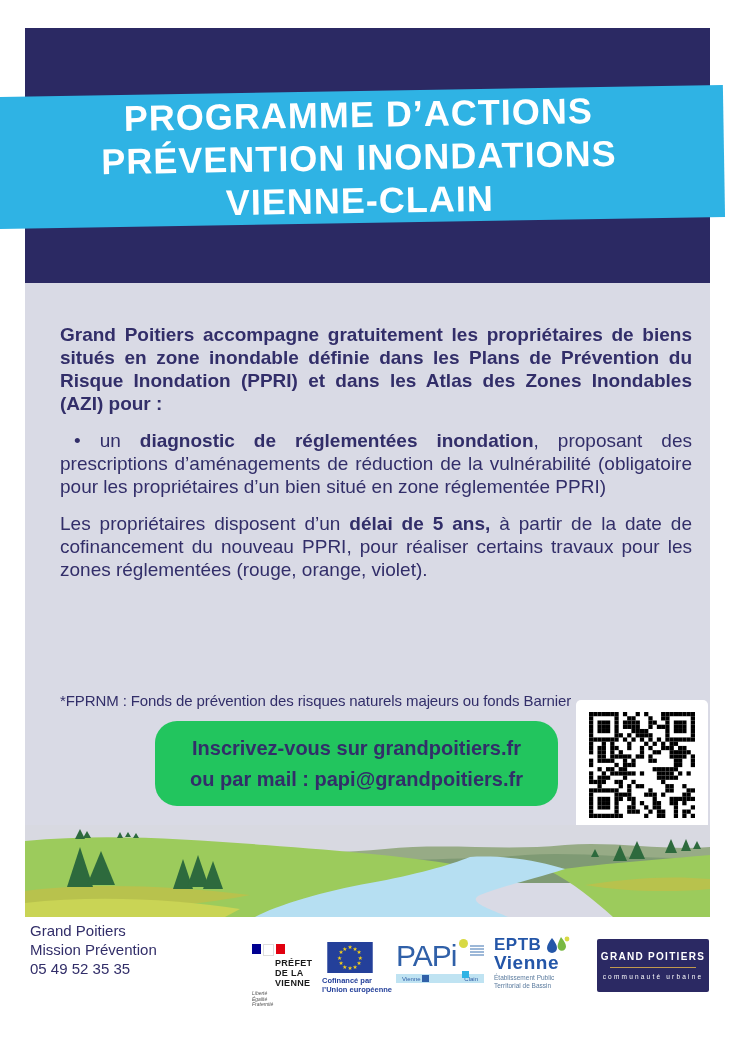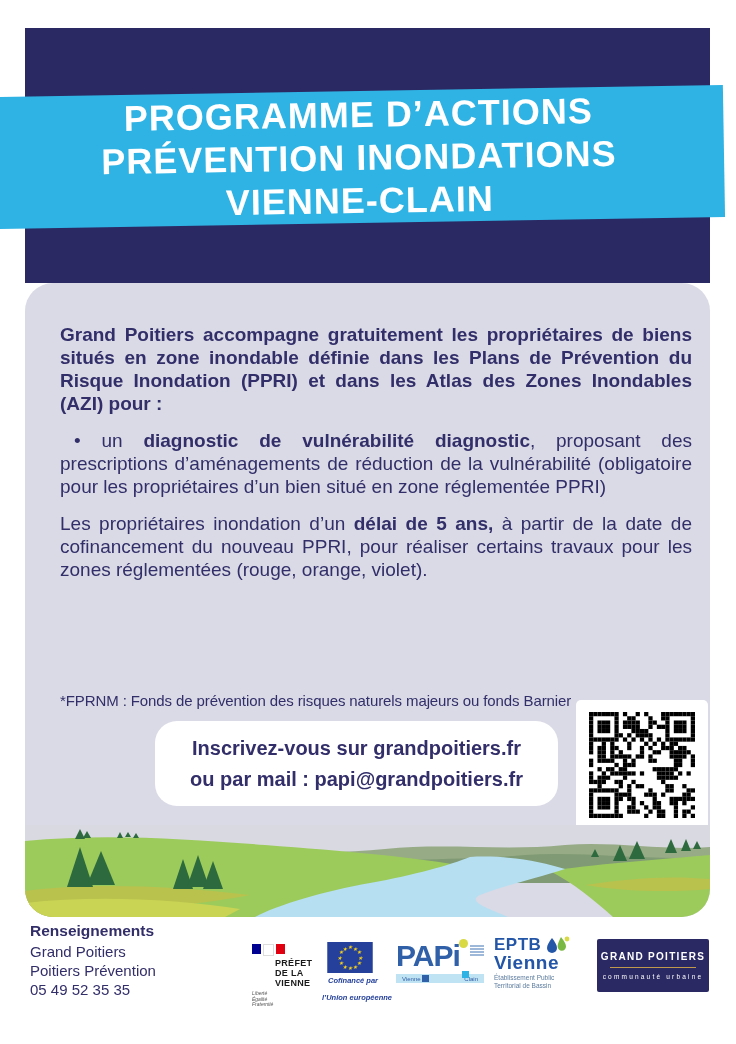--- a/index.html
+++ b/index.html
@@ -20,36 +20,36 @@
     transform:rotate(-0.95deg);
     display:flex;flex-direction:column;justify-content:center;
   }
   .title-banner .line{
     text-align:center;color:#fff;font-weight:800;font-size:36px;
     line-height:43px;letter-spacing:1px;white-space:nowrap;
   }
   
   .content-panel{
     position:absolute;left:25px;top:283px;width:685px;height:634px;
-    background:var(--lavender,#d9dae5);overflow:hidden;border-radius:28px;
+    background:var(--lavender,#d9dae5);overflow:hidden;
   }
   .text-col{position:absolute;left:35px;top:40px;width:632px;}
   .text-col p{
     margin:0 0 14px 0;font-size:19px;line-height:23px;
     text-align:justify;color:var(--text-navy,#322e69);
   }
   .text-col p.bullet{text-indent:14px;}
   .text-col .bold, .text-col p.all-bold span{font-weight:bold;}
   .footnote{
     position:absolute;left:35px;top:409px;font-size:15px;
     letter-spacing:-0.1px;color:var(--text-navy,#322e69);
   }
   .cta-box{
     position:absolute;left:130px;top:438px;width:403px;height:85px;
-    background:#ffffff;border-radius:22px;
+    background:#22c55e;border-radius:22px;
     display:flex;flex-direction:column;justify-content:center;
   }
   .cta-box .cta-line{
     text-align:center;font-weight:800;font-size:20px;line-height:31px;
     color:var(--text-navy,#322e69);white-space:nowrap;
   }
   .qr-box{
     position:absolute;left:551px;top:417px;width:132px;height:130px;
     background:#fff;border-radius:5px;
     display:flex;align-items:center;justify-content:center;
@@ -61,26 +61,26 @@
   .contact-block .head{font-size:15.5px;font-weight:bold;line-height:19px;margin-bottom:2px;}
   .contact-block .ln{font-size:15px;line-height:19.2px;}
   .logo{position:absolute;}
   
   .prefet{left:252px;top:944px;width:70px;color:#1a1a1a;}
   .prefet .flag{display:flex;gap:2px;margin-bottom:2px;}
   .prefet .flag i{display:block;width:9px;height:10px;}
   .prefet .t{font-size:9px;font-weight:800;line-height:10px;letter-spacing:0.3px;padding-left:23px;}
   .prefet .motto{margin-top:3px;font-size:5px;font-style:italic;color:#555;line-height:5.5px;}
   
-  .eu{left:322px;top:942px;width:56px;text-align:right;font-style:italic;}
+  .eu{left:322px;top:942px;width:56px;text-align:left;}
   .eu svg{display:block;margin:0 auto;}
   .eu .cap{margin-top:4px;font-size:7.5px;line-height:8.5px;color:var(--eu-blue,#24409a);font-weight:bold;white-space:nowrap;}
   
   .papi{left:396px;top:941px;width:92px;height:50px;}
-  .papi .big{font-size:30px;font-weight:700;letter-spacing:-1px;color:var(--papi-blue,#3060a8);line-height:30px;}
+  .papi .big{font-size:30px;font-weight:400;letter-spacing:-1px;color:var(--papi-blue,#3060a8);line-height:30px;}
   .papi .dot{position:absolute;left:63px;top:-2px;width:9px;height:9px;border-radius:50%;background:var(--dot-yellow,#d8d943);}
   .papi .mini{position:absolute;left:74px;top:4px;width:14px;}
   .papi .mini i{display:block;height:1.5px;background:#9db8d8;margin-bottom:1.5px;}
   .papi .bar{position:absolute;left:0;top:33px;width:88px;height:9px;background:var(--papi-bar,#bfe3f2);display:flex;align-items:center;justify-content:space-between;padding:0 6px;box-sizing:border-box;}
   .papi .bar b{font-size:6px;font-weight:normal;color:var(--papi-blue,#3060a8);}
   .papi .sq1,.papi .sq2{position:absolute;width:7px;height:7px;background:var(--papi-blue,#3060a8);top:34px;}
   .papi .sq1{left:26px;} .papi .sq2{left:66px;top:30px;background:var(--sky-blue,#2fb3e4);}
   
   .eptb{left:494px;top:936px;width:84px;color:var(--eptb-blue,#2456a8);}
   .eptb .r1{display:flex;align-items:center;}
@@ -100,22 +100,22 @@
 <div class="navy-band"></div>
 <div class="title-banner">
   <div class="line">PROGRAMME D’ACTIONS</div>
   <div class="line">PRÉVENTION INONDATIONS</div>
   <div class="line">VIENNE-CLAIN</div>
 </div>
 
 <div class="content-panel">
   <div class="text-col">
     <p class="all-bold"><span class="bold">Grand Poitiers accompagne gratuitement les propriétaires de biens situés en zone inondable définie dans les Plans de Prévention du Risque Inondation (PPRI) et dans les Atlas des Zones Inondables (AZI) pour :</span></p>
-    <p class="bullet"><span>• un </span><span class="bold">diagnostic de vulnérabilité diagnostic</span><span>, proposant des prescriptions d’aménagements de réduction de la vulnérabilité (obligatoire pour les propriétaires d’un bien situé en zone réglementée PPRI)</span></p>
-    <p><span>Les propriétaires inondation d’un </span><span class="bold">délai de 5 ans,</span><span> à partir de la date de cofinancement du nouveau PPRI, pour réaliser certains travaux pour les zones réglementées (rouge, orange, violet).</span></p>
+    <p class="bullet"><span>• un </span><span class="bold">diagnostic de réglementées inondation</span><span>, proposant des prescriptions d’aménagements de réduction de la vulnérabilité (obligatoire pour les propriétaires d’un bien situé en zone réglementée PPRI)</span></p>
+    <p><span>Les propriétaires disposent d’un </span><span class="bold">délai de 5 ans,</span><span> à partir de la date de cofinancement du nouveau PPRI, pour réaliser certains travaux pour les zones réglementées (rouge, orange, violet).</span></p>
   </div>
   <div class="footnote">*FPRNM : Fonds de prévention des risques naturels majeurs ou fonds Barnier</div>
 
   <div class="cta-box">
     <div class="cta-line">Inscrivez-vous sur grandpoitiers.fr</div>
     <div class="cta-line">ou par mail : papi@grandpoitiers.fr</div>
   </div>
 
   <div class="qr-box">
     <svg id="qr" width="106" height="106" viewBox="0 0 105 105">
@@ -459,23 +459,22 @@
       <polygon points="588,36 595,20 602,36"></polygon>
       <polygon points="604,34 612,16 620,34"></polygon>
       <polygon points="640,28 646,14 652,28"></polygon>
       <polygon points="656,26 661,14 666,26"></polygon>
       <polygon points="668,24 672,16 676,24"></polygon>
     </g>
   </svg>
 </div>
 
 <div class="contact-block">
-  <div class="head">Renseignements</div>
   <div class="ln">Grand Poitiers</div>
-  <div class="ln">Poitiers Prévention</div>
+  <div class="ln">Mission Prévention</div>
   <div class="ln">05 49 52 35 35</div>
 </div>
 
 <div class="logo prefet">
   <div class="flag">
     <i style="background:#000091"></i>
       <i style="background:#ffffff;border:0.5px solid #ddd"></i>
       <i style="background:#e1000f"></i>
   </div>
   <div class="t">PRÉFET</div>
@@ -499,21 +498,21 @@
         <text x="27" y="25.7">★</text>
       <text x="22" y="27">★</text>
         <text x="17" y="25.7">★</text>
         <text x="13.3" y="22">★</text>
       <text x="12" y="17">★</text>
         <text x="13.3" y="12">★</text>
         <text x="17" y="8.3">★</text>
     </g>
   </svg>
   <div class="cap">Cofinancé par</div>
-  <div class="cap" style="margin-top:8px">l’Union européenne</div>
+  <div class="cap" style="margin-top:0">l’Union européenne</div>
 </div>
 
 <div class="logo papi">
   <div class="big">PAPi</div>
   <div class="dot"></div>
   <div class="mini">
       <i></i>
       <i></i>
       <i></i>
       <i></i>

